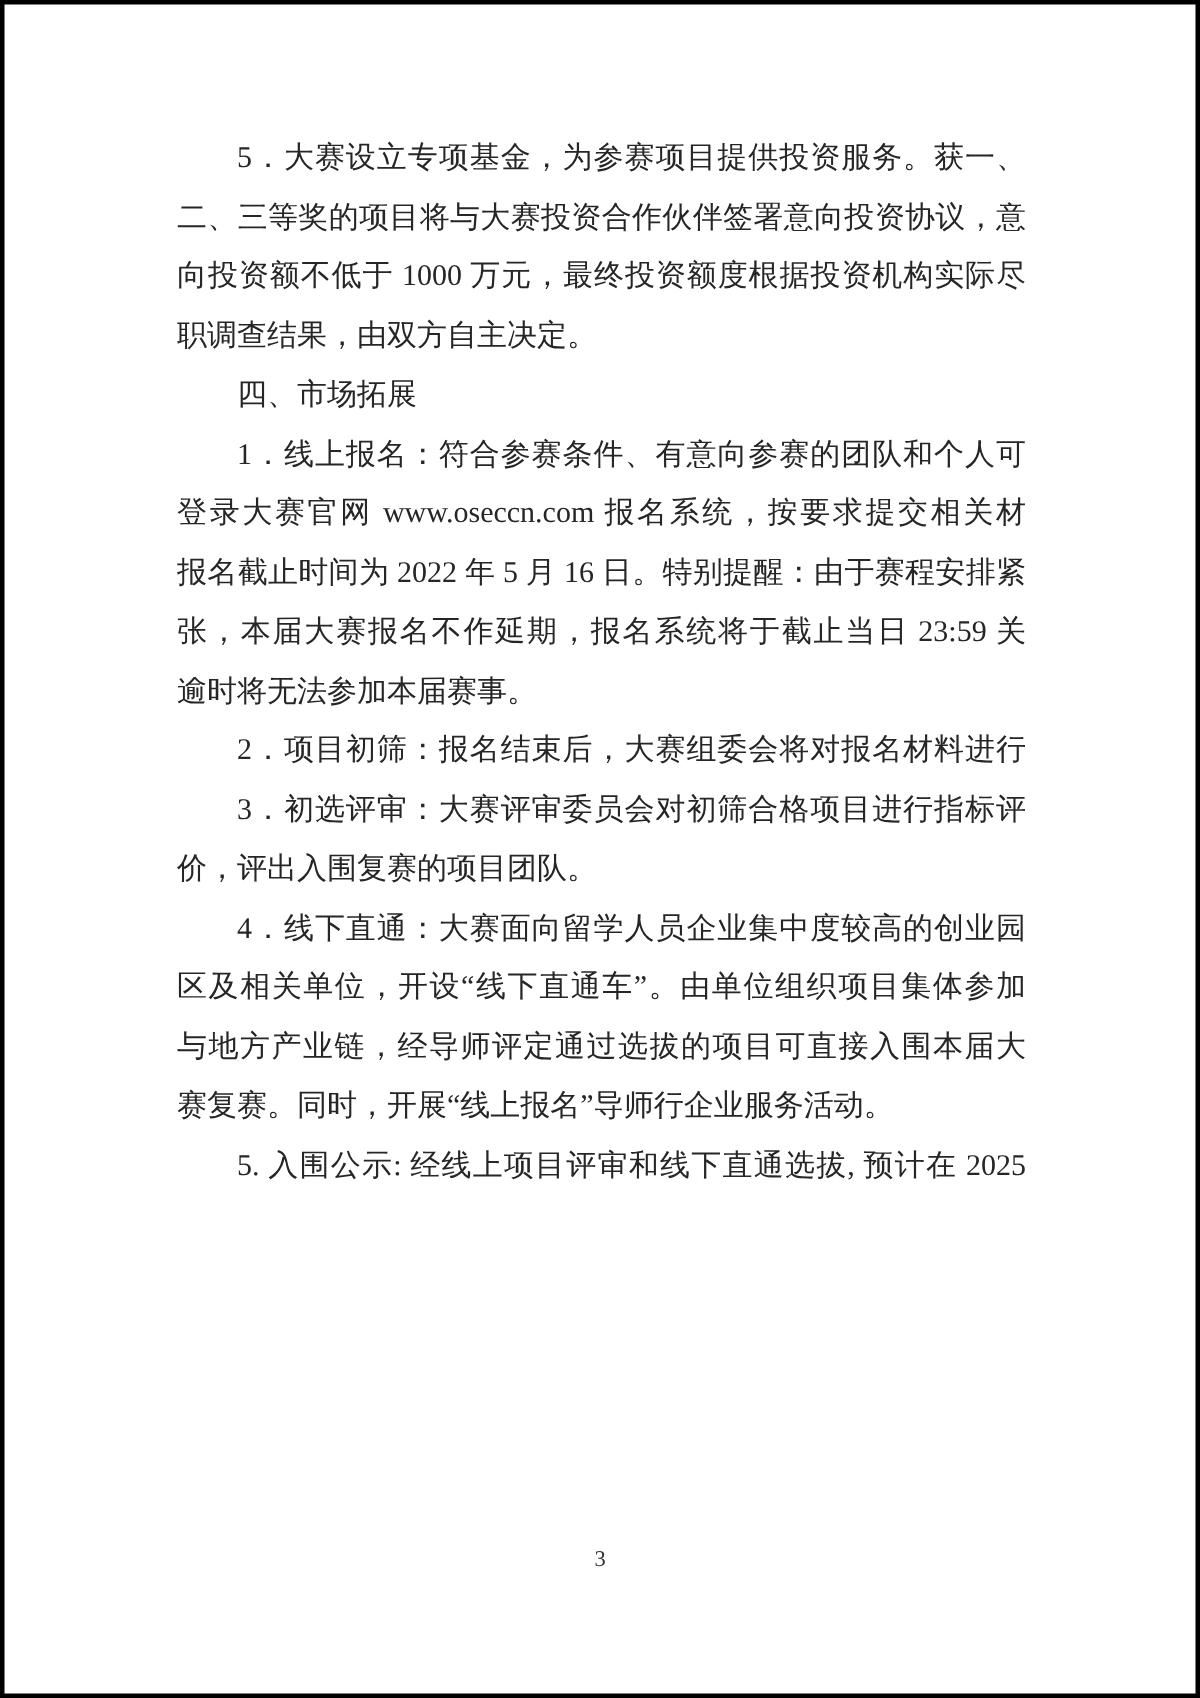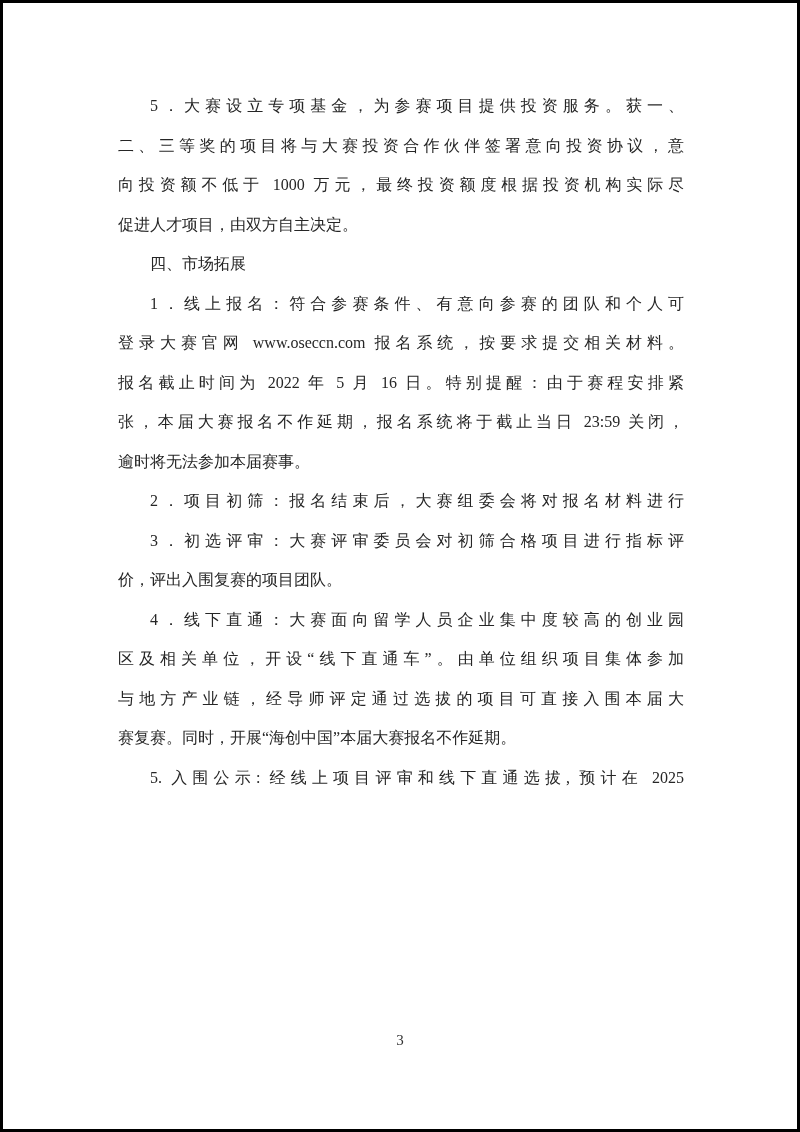--- a/index.html
+++ b/index.html
@@ -17,21 +17,21 @@
     inset: 0;
     border: 3px solid #000000;
     box-sizing: border-box;
     pointer-events: none;
   }
   .content {
     position: absolute;
     left: 118px;
     top: 86px;
     width: 566px;
-    font-size: 16px;
+    font-size: 20px;
     line-height: 39.5px;
   }
   .para { margin: 0; padding: 0; }
   .line {
     height: 39.5px;
     overflow: hidden;
     text-align: justify;
     text-align-last: justify;
     text-justify: inter-character;
   }
@@ -52,21 +52,21 @@
 <body>
 
 <div class="frame"></div>
 
 <div class="content">
 
   <div class="para">
     <div class="line first">5．大赛设立专项基金，为参赛项目提供投资服务。获一、</div>
     <div class="line">二、三等奖的项目将与大赛投资合作伙伴签署意向投资协议，意</div>
     <div class="line">向投资额不低于 1000 万元，最终投资额度根据投资机构实际尽</div>
-    <div class="line end">促进人才项目，由双方自主决定。</div>
+    <div class="line end">职调查结果，由双方自主决定。</div>
   </div>
 
 
   <div class="para">
     <div class="line first end">四、市场拓展</div>
   </div>
 
   <div class="para">
     <div class="line first">1．线上报名：符合参赛条件、有意向参赛的团队和个人可</div>
     <div class="line">登录大赛官网 www.oseccn.com 报名系统，按要求提交相关材料。</div>
@@ -81,21 +81,21 @@
 
   <div class="para">
     <div class="line first">3．初选评审：大赛评审委员会对初筛合格项目进行指标评</div>
     <div class="line end">价，评出入围复赛的项目团队。</div>
   </div>
 
   <div class="para">
     <div class="line first">4．线下直通：大赛面向留学人员企业集中度较高的创业园</div>
     <div class="line">区及相关单位，开设“线下直通车”。由单位组织项目集体参加</div>
     <div class="line">与地方产业链，经导师评定通过选拔的项目可直接入围本届大</div>
-    <div class="line end">赛复赛。同时，开展“海创中国”本届大赛报名不作延期。</div>
+    <div class="line end">赛复赛。同时，开展“线上报名”导师行企业服务活动。</div>
   </div>
 
   <div class="para">
     <div class="line first">5. 入围公示: 经线上项目评审和线下直通选拔, 预计在 2025</div>
   </div>
 
 </div>
 
 <div class="pageno">3</div>
 

